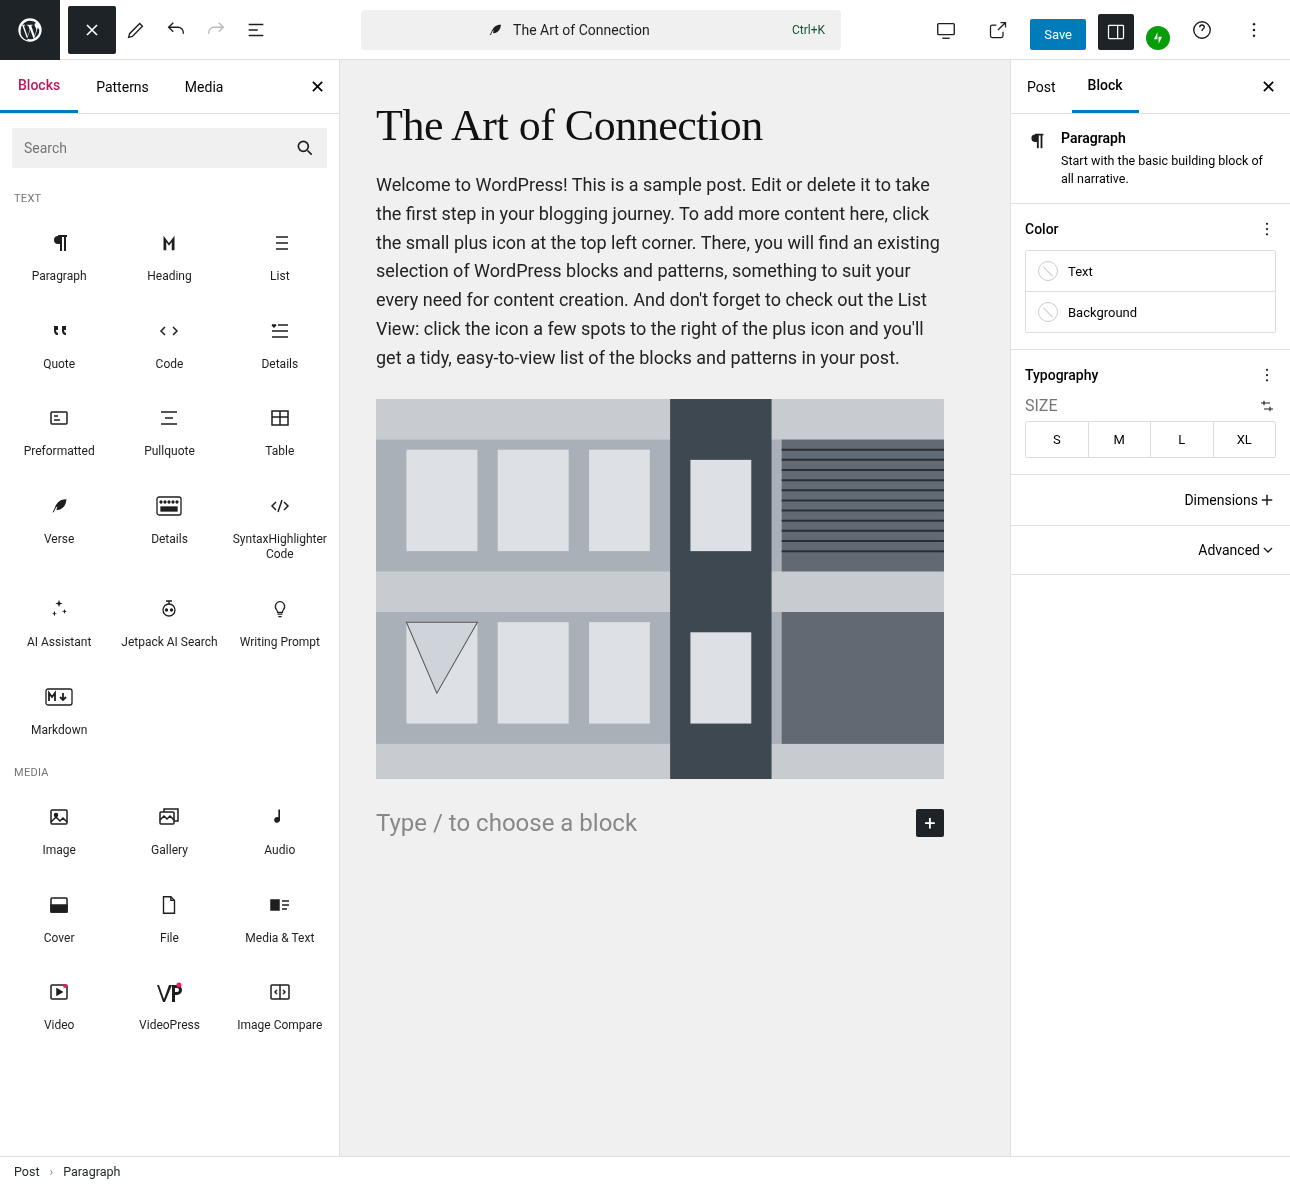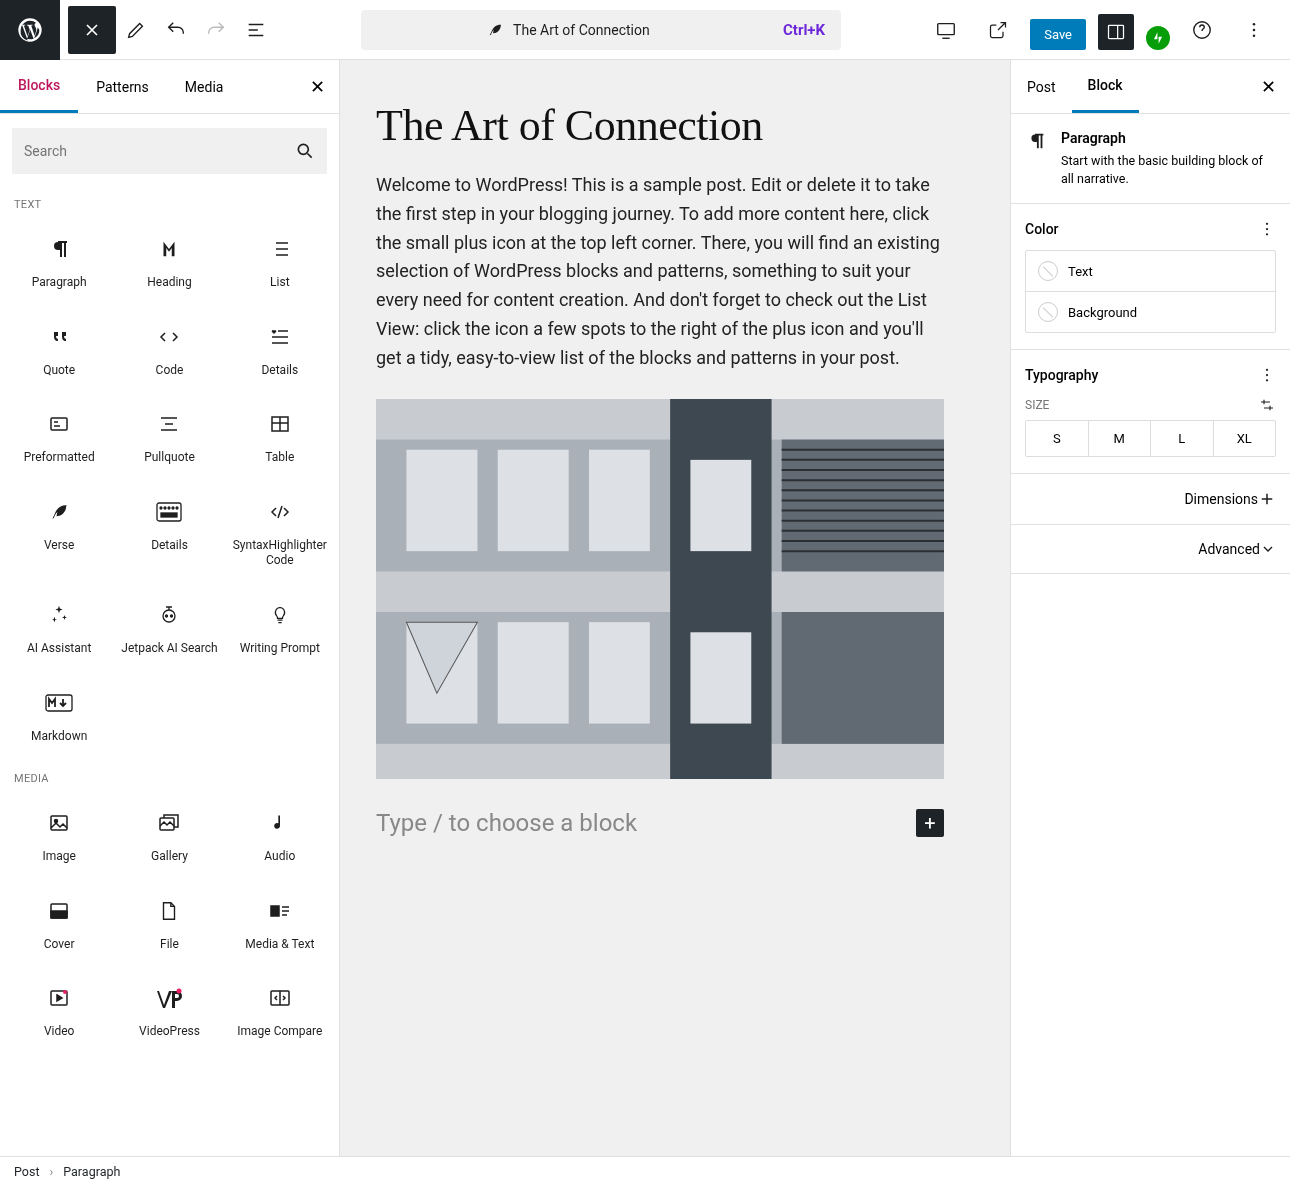--- a/index.html
+++ b/index.html
@@ -9,36 +9,36 @@
   .wp-logo { width: 60px; height: 60px; background: #1d2327; display: flex; align-items: center; justify-content: center; }
   .wp-logo svg { fill: #fff; }
   .close-btn { width: 48px; height: 48px; background: #1d2327; display: flex; align-items: center; justify-content: center; margin-left: 8px; border-radius: 2px; cursor: pointer; }
   .close-btn svg { stroke: #fff; }
   .tb-icon { width: 40px; height: 40px; display: flex; align-items: center; justify-content: center; cursor: pointer; border-radius: 2px; }
   .tb-icon.disabled svg { opacity: .3; }
   .tb-spacer { flex: 1; }
   .title-pill { display: flex; align-items: center; gap: 10px; background: #f0f0f0; border-radius: 4px; height: 40px; padding: 0 16px; min-width: 480px; justify-content: space-between;}
   .title-pill .left { display: flex; align-items:center; gap:10px; margin-left:110px;}
   .title-pill .title { font-size: 14px; color: #1e1e1e; }
-  .title-pill .kbd { font-size: 15px; color: #6d28d9; font-weight: bold; }
+  .title-pill .kbd { font-size: 12px; color: #14532d; }
   .save-btn { background: #007cba; color: #fff; border: none; padding: 8px 14px; font-size: 13px; border-radius: 2px; cursor: pointer; }
   .sidebar-toggle-btn { width: 36px; height:36px; background:#1d2327; display:flex;align-items:center;justify-content:center;border-radius:2px;cursor:pointer;}
   .jetpack { width:24px;height:24px;border-radius:50%;background:#069e08;display:flex;align-items:center;justify-content:center;}
   .right-icons { display:flex; align-items:flex-end; gap:12px; padding-right:16px; }
 
   .main { flex:1; display:flex; overflow:hidden; }
 
   
   .inserter { width:340px; border-right:1px solid #e0e0e0; display:flex; flex-direction:column; background:#fff;}
   .inserter-tabs { display:flex; align-items:center; height:54px; border-bottom:1px solid #e0e0e0; position:relative;}
   .inserter-tabs .tab { padding: 0 18px; font-size:14px; height:100%; display:flex; align-items:center; cursor:pointer; }
   .inserter-tabs .tab.active { border-bottom: 3px solid var(--wp-blue,#007cba); font-weight:500; color:#be185d; }
   .inserter-tabs .close-x { margin-left:auto; padding:0 14px; cursor:pointer; font-size:18px;}
   .search-row { padding: 14px 12px 10px; }
-  .search-box { background:#f0f0f0; height:46px; display:flex; align-items:center; padding: 0 12px; justify-content:space-between;}
+  .search-box { background:#f0f0f0; height:40px; display:flex; align-items:center; padding: 0 12px; justify-content:space-between;}
   .search-box input { border:none; background:transparent; outline:none; font-size:14px; flex:1;}
   .inserter-scroll { overflow-y:auto; flex:1; padding: 0 4px; scrollbar-width: thin; scrollbar-color: #b0b0b0 transparent;}
   .inserter-scroll::-webkit-scrollbar{width:10px;}
   .inserter-scroll::-webkit-scrollbar-thumb{background:#b0b0b0;border-radius:5px;}
   .cat-label { font-size:11px; color:#757575; text-transform:uppercase; padding: 14px 10px 6px; letter-spacing:.3px; }
   .block-grid { display:grid; grid-template-columns: repeat(3, 1fr); }
   .block-item { display:flex; flex-direction:column; align-items:center; justify-content:flex-start; padding: 18px 4px 14px; cursor:pointer; font-size:12px; color:#1e1e1e; text-align:center;}
   .block-item .bi-icon { height:28px; display:flex; align-items:center; justify-content:center; margin-bottom:12px; }
   .block-item .bi-label { line-height:1.3; }
 
@@ -65,21 +65,21 @@
   .block-desc-row { display:flex; gap:12px; align-items:flex-start;}
   .block-desc-row .ico { flex:0 0 24px; }
   .block-desc-row .ttl { font-weight:600; font-size:14px; margin-bottom:6px;}
   .block-desc-row .desc { font-size:12.5px; color:#000000; line-height:1.4;}
   .panel-head { display:flex; justify-content:space-between; align-items:center; font-size:14px; font-weight:500; margin-bottom:12px;}
   .color-rows { border:1px solid #ddd; border-radius:2px; }
   .color-row { display:flex; align-items:center; gap:10px; padding:10px 12px; font-size:13px; cursor:pointer;}
   .color-row + .color-row { border-top:1px solid #ddd;}
   .swatch-circle { width:20px;height:20px;border-radius:50%;border:1px solid #ccc; position:relative; background:#fff;}
   .swatch-circle::after{content:"";position:absolute;left:2px;right:2px;top:50%;height:1px;background:#ccc;transform:rotate(45deg);}
-  .size-label { font-size:12px; text-transform:uppercase; color:#757575; display:flex; justify-content:space-between; align-items:center; margin: 6px 0;}
+  .size-label { font-size:16px; text-transform:uppercase; color:#757575; display:flex; justify-content:space-between; align-items:center; margin: 6px 0;}
   .size-btns { display:flex; border:1px solid #ddd; border-radius:2px;}
   .size-btns .sb { flex:1; text-align:center; padding:10px 0; font-size:13px; cursor:pointer;}
   .size-btns .sb + .sb { border-left:1px solid #ddd;}
   .collapsed-row { display:flex; justify-content:flex-end; align-items:center; padding:16px 14px; border-bottom:1px solid #e0e0e0; font-size:14px; cursor:pointer;}
 
   .footer { height:30px; border-top:1px solid #e0e0e0; display:flex; align-items:center; gap:10px; padding:0 14px; font-size:12.5px; color:#1d2327;}
   .footer .sep { color:#888;}
 
 </style>
 </head>

